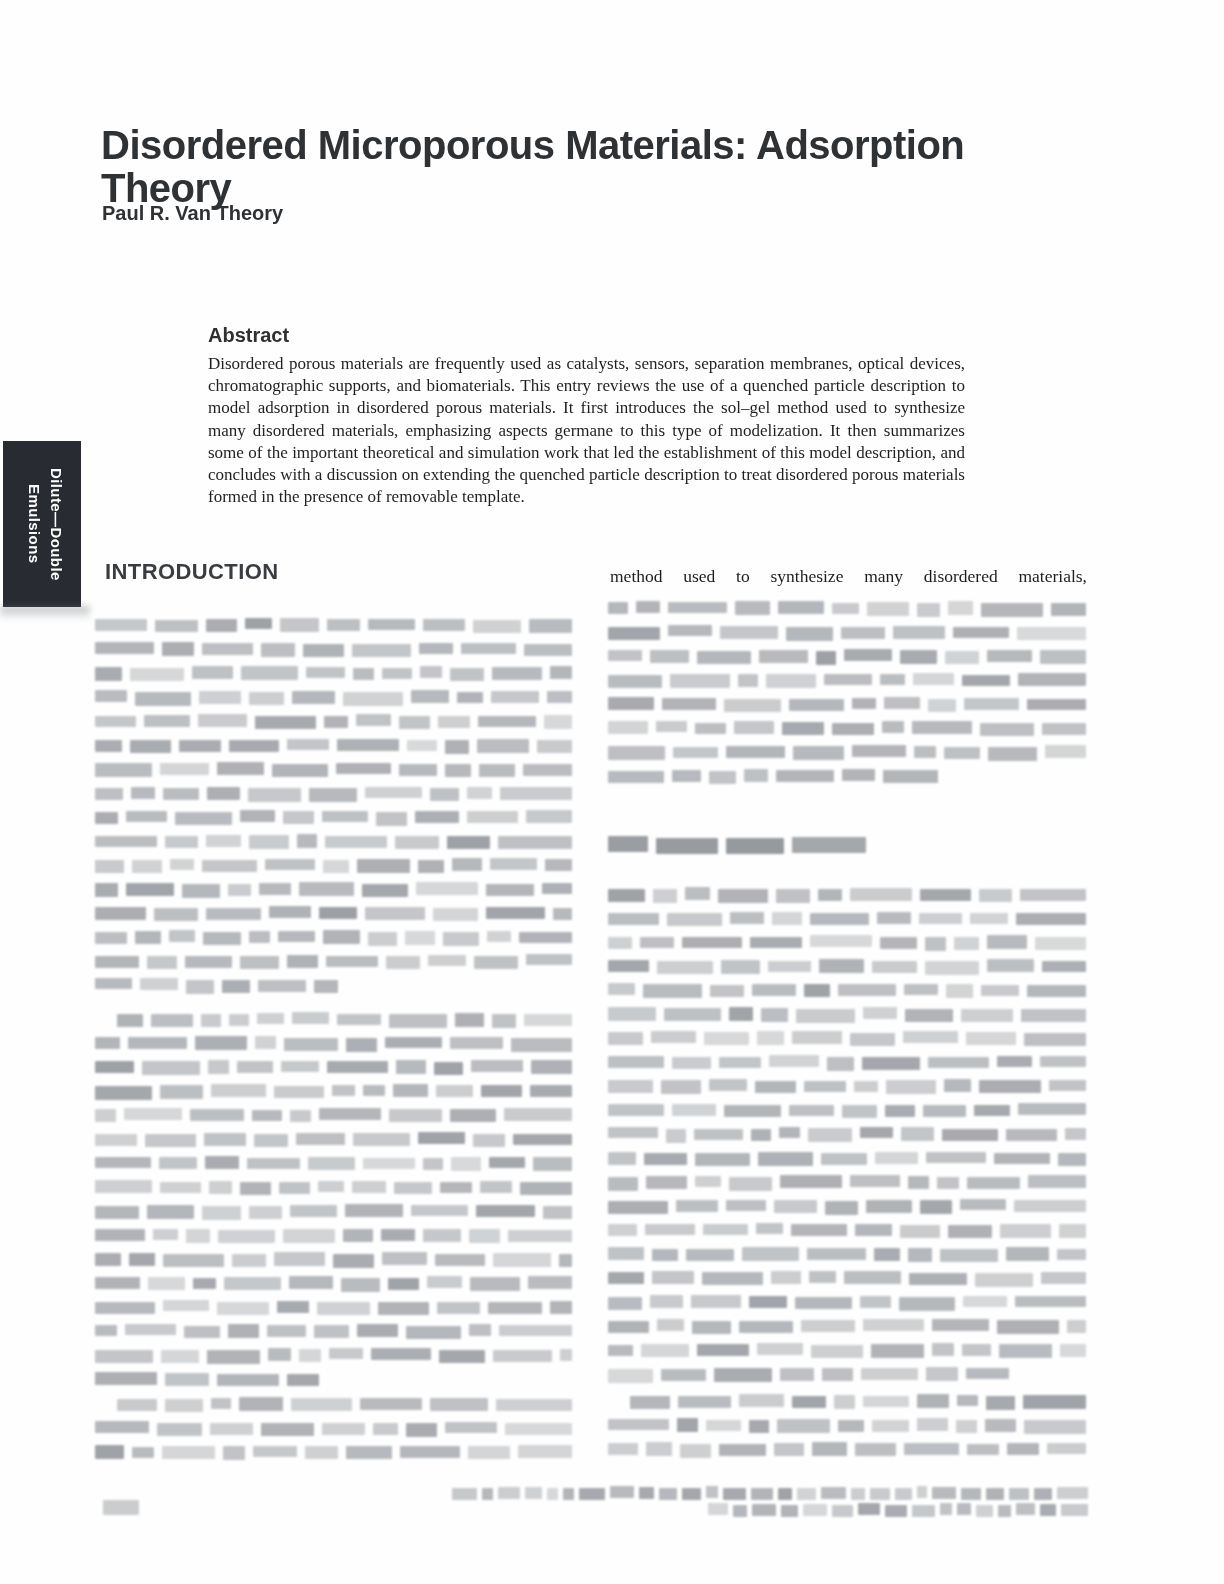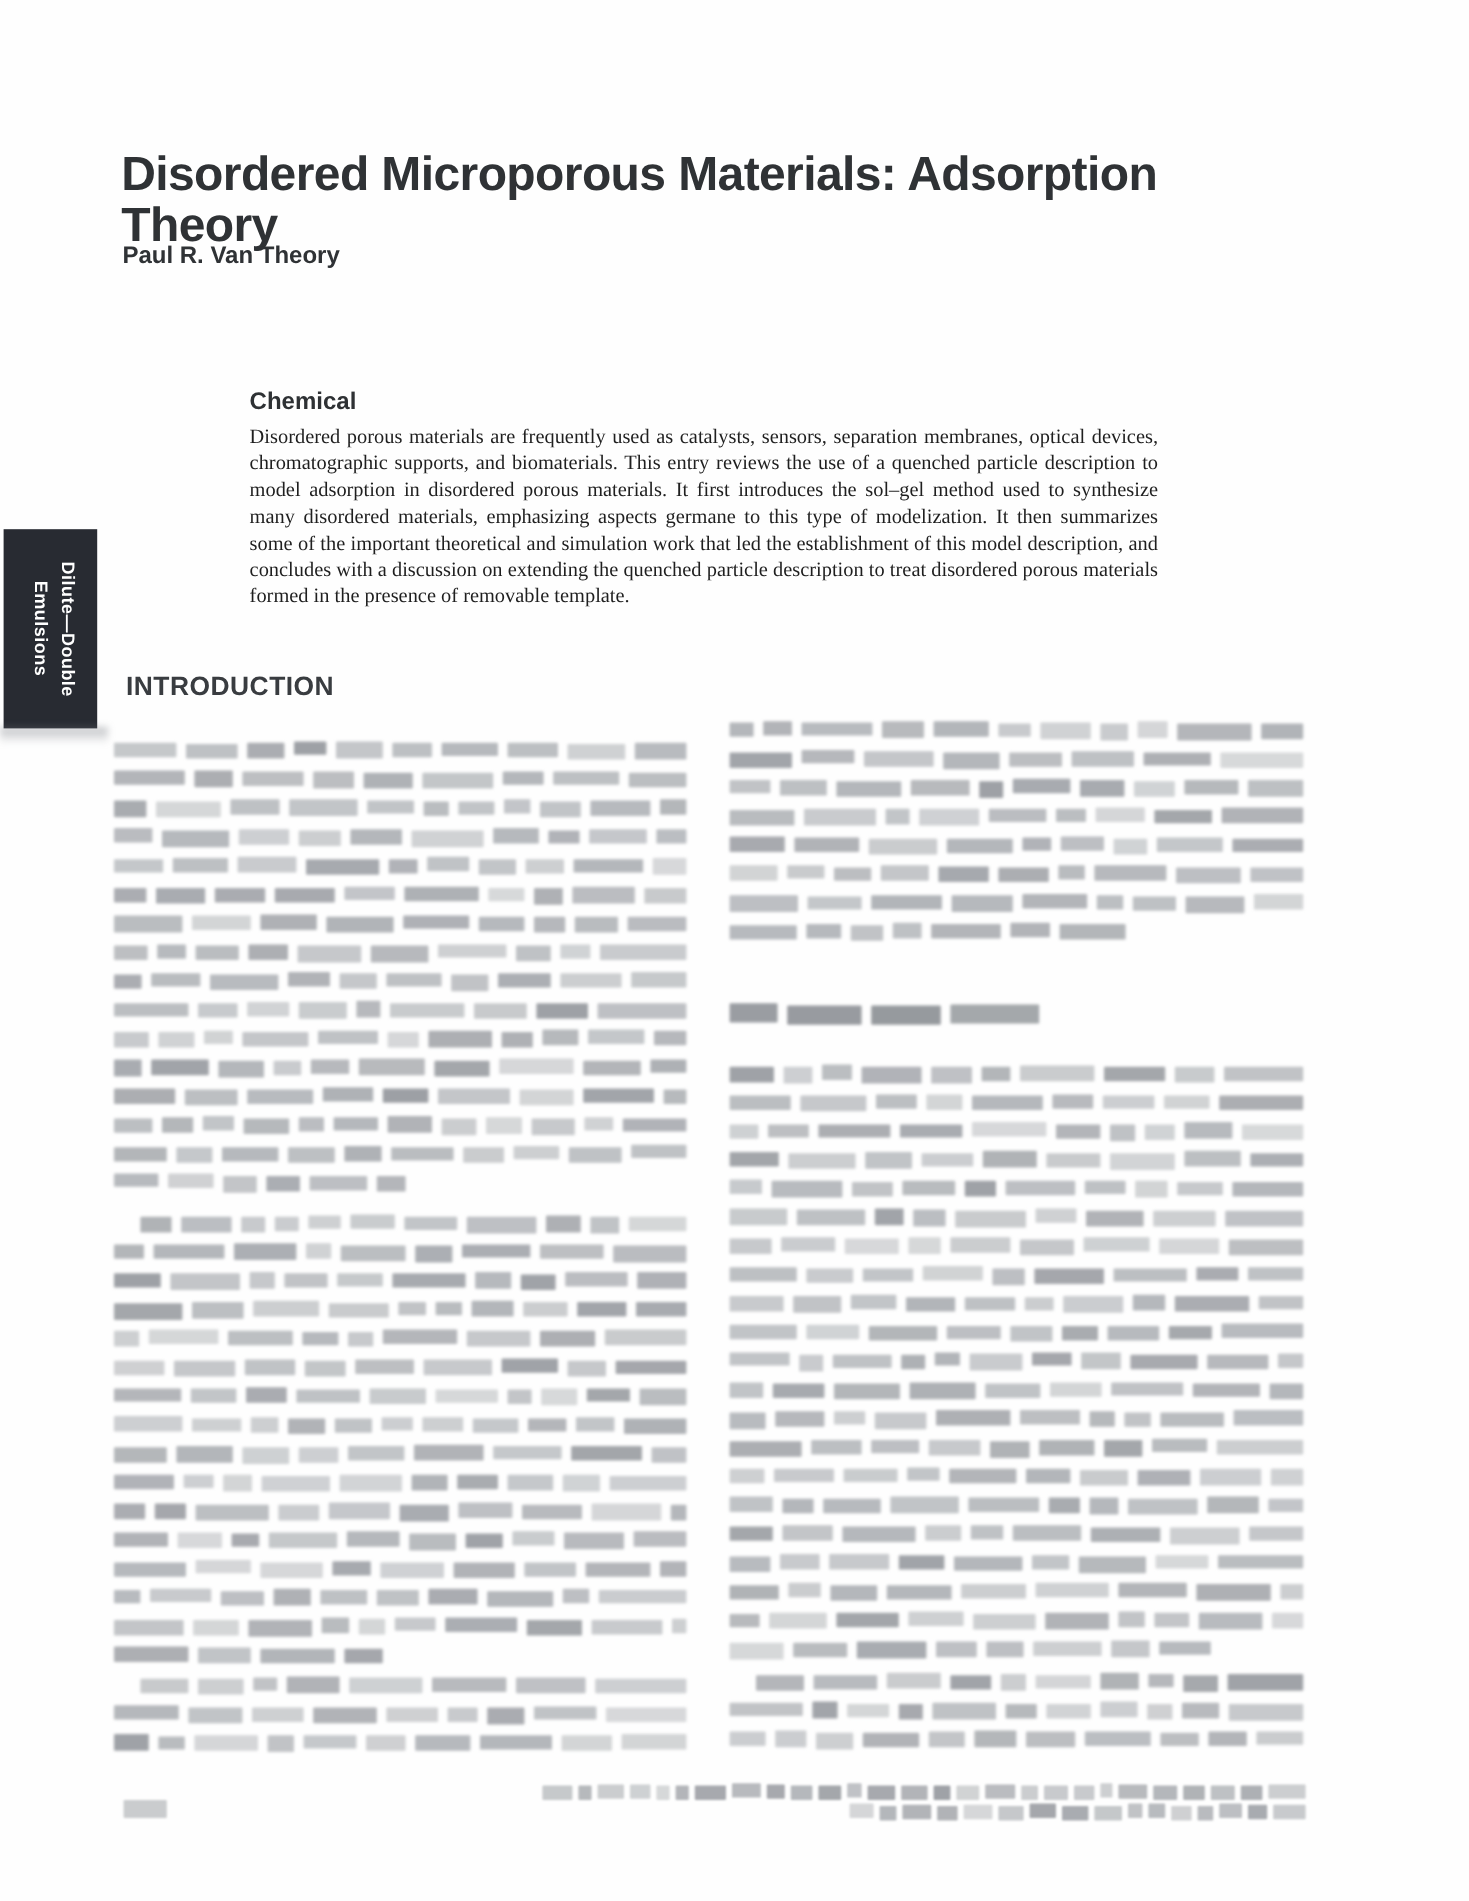--- a/index.html
+++ b/index.html
@@ -61,32 +61,33 @@
 </head>
 <body>
 
 <div class="page">
 
   <h1 class="title">Disordered Microporous Materials: Adsorption Theory</h1>
 
   <div class="author">Paul R. Van Theory</div>
 
   <div class="abstract">
-    <h2 class="abs-h">Chemical</h2>
+    <h2 class="abs-h">Abstract</h2>
     <p class="abs-t">Disordered porous materials are frequently used as catalysts, sensors, separation membranes, optical devices, chromatographic supports, and biomaterials. This entry reviews the use of a quenched particle description to model adsorption in disordered porous materials. It first introduces the sol–gel method used to synthesize many disordered materials, emphasizing aspects germane to this type of modelization. It then summarizes some of the important theoretical and simulation work that led the establishment of this model description, and concludes with a discussion on extending the quenched particle description to treat disordered porous materials formed in the presence of removable template.</p>
   </div>
 
   <div class="side-tab" id="side-tab" style="background: rgb(40, 43, 50); color: rgb(255, 255, 255);">
     <span>Dilute—Double</span>
     <span>Emulsions</span>
   </div>
   <div class="tab-shadow"></div>
 
   <h2 class="intro-h">INTRODUCTION</h2>
 
+  <div class="rc-first">method used to synthesize many disordered materials,</div>
 
   <div id="blur-root">
       <div class="bl" style="left: 95px; top: 618px; width: 477px;">
         <span class="bw" style="width: 51.6775px; height: 12.1713px; background: rgb(191, 194, 197); margin-top: 0.828591px; opacity: 0.91; margin-right: 8px;"></span>
         <span class="bw" style="width: 43.079px; height: 12.3958px; background: rgb(179, 182, 186); margin-top: 1.71016px; opacity: 0.85; margin-right: 8px;"></span>
         <span class="bw" style="width: 31.5287px; height: 12.9035px; background: rgb(157, 160, 165); margin-top: 0.676279px; opacity: 0.86; margin-right: 8px;"></span>
         <span class="bw" style="width: 26.6674px; height: 11.1316px; background: rgb(157, 160, 165); margin-top: 0.306655px; opacity: 0.99; margin-right: 8px;"></span>
         <span class="bw" style="width: 38.8775px; height: 13.9006px; background: rgb(179, 182, 186); margin-top: 0.479374px; opacity: 0.78; margin-right: 8px;"></span>
         <span class="bw" style="width: 33.0719px; height: 12.44px; background: rgb(174, 177, 181); margin-top: 1.0517px; opacity: 0.81; margin-right: 8px;"></span>
         <span class="bw" style="width: 46.89px; height: 11.3707px; background: rgb(179, 182, 186); margin-top: 0.851933px; opacity: 0.96; margin-right: 8px;"></span>

